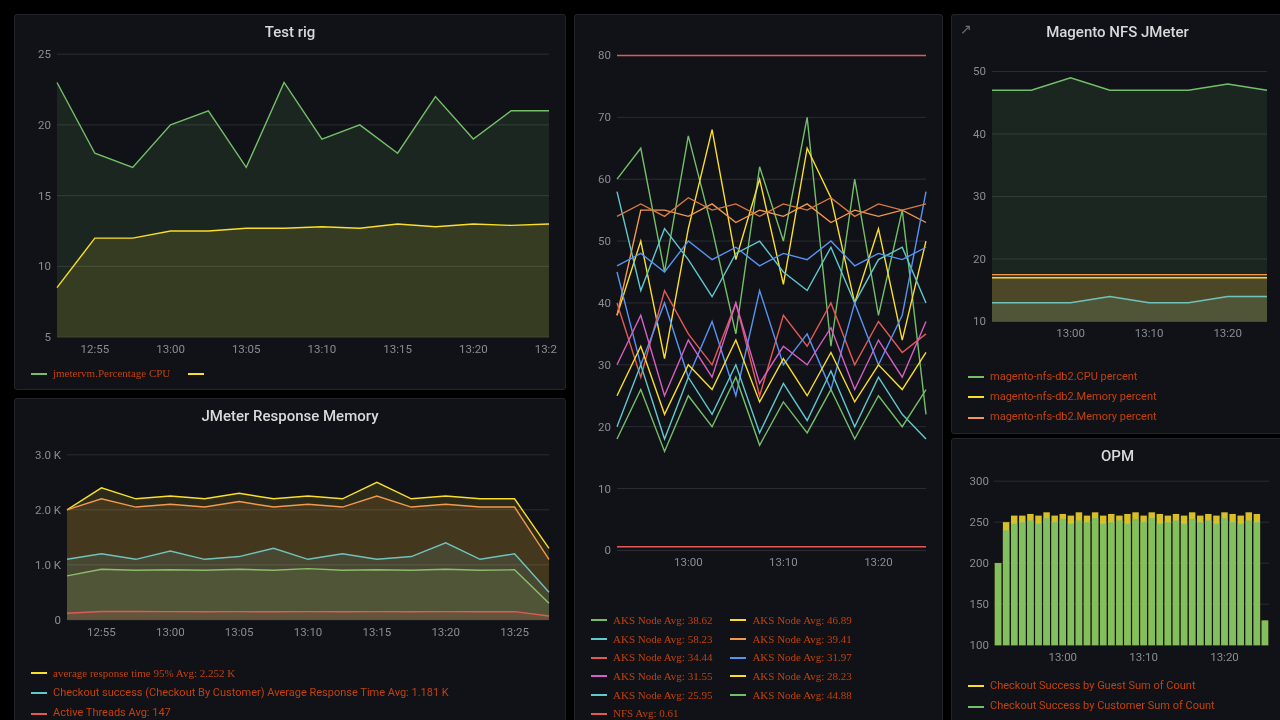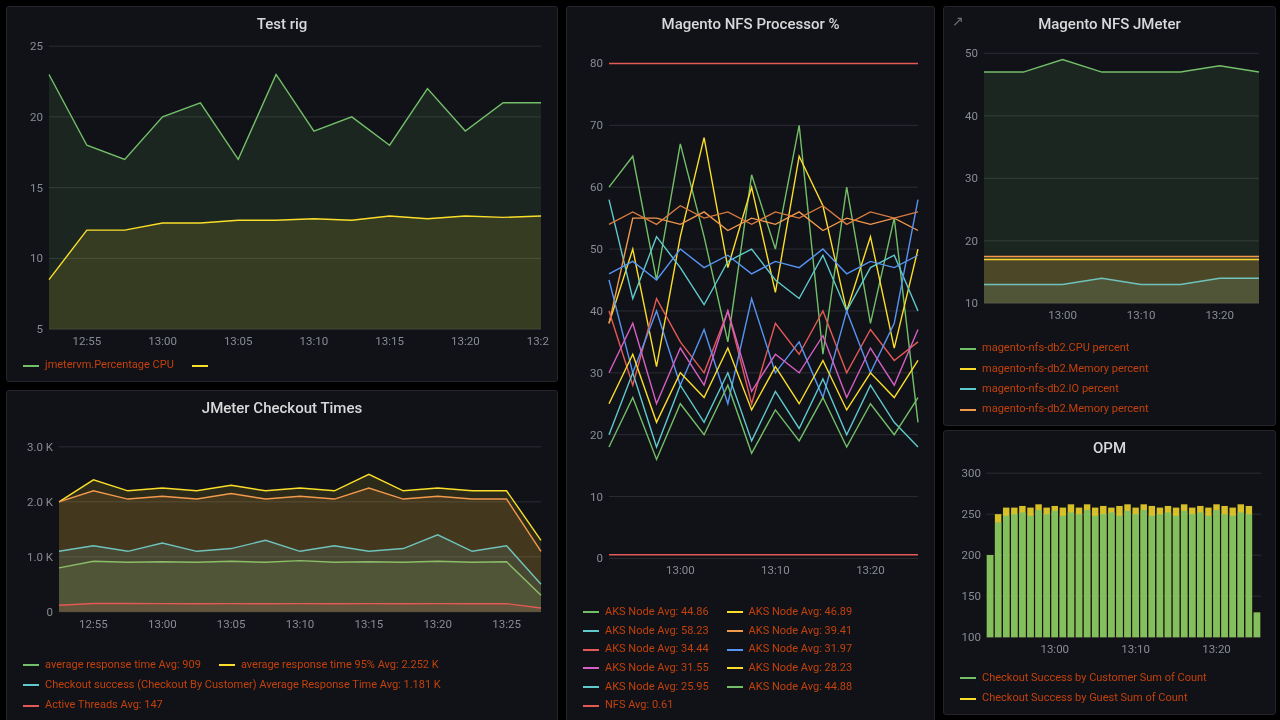--- a/index.html
+++ b/index.html
@@ -1,24 +1,24 @@
 <!DOCTYPE html>
 <html><head>
 <meta charset="utf-8">
 <style>
   * { box-sizing: border-box; margin: 0; padding: 0; }
   html, body { width: 1280px; height: 720px; background: #000; font-family: -apple-system, BlinkMacSystemFont, "Segoe UI", Roboto, sans-serif; color: #ccccdc; overflow: hidden; }
-  .dashboard { display: grid; grid-template-columns: 552px 369px 333px; grid-template-rows: 376px 332px; gap: 8px; padding: 6px; height: 600px; }
+  .dashboard { display: grid; grid-template-columns: 552px 369px 333px; grid-template-rows: 376px 332px; gap: 8px; padding: 14px; height: 600px; }
   .panel { background: #111217; border: 1px solid #23252b; border-radius: 3px; display: flex; flex-direction: column; position: relative; overflow: hidden; }
   .panel-title { text-align: center; font-size: 15px; font-weight: 500; color: #d8d9da; padding: 8px 0 6px; }
   .panel-body { flex: 1; position: relative; padding: 0 8px 6px 8px; display: flex; flex-direction: column; }
   .plot-area { flex: 1; position: relative; }
   .plot-area svg { position: absolute; top: 0; left: 0; width: 100%; height: 100%; }
   .legend { font-size: 11px; line-height: 1.7; padding: 4px 4px 0 8px; color: #c2410c; }
-  .legend-row { display: flex; flex-wrap: wrap; gap: 0 18px; }
+  .legend-row { display: flex; flex-wrap: wrap; gap: 0 18px; font-family: Liberation Serif, serif; }
   .legend-item { display: inline-flex; align-items: center; gap: 6px; white-space: nowrap; }
   .legend-dash { display: inline-block; width: 16px; height: 0; border-top: 2px solid currentColor; }
   .axis-label { font-size: 11.5px; fill: #888c94; }
   .grid-line { stroke: #2b2d34; stroke-width: 1; }
   .ext-icon { position: absolute; top: 6px; left: 8px; color: #6c6e74; font-size: 14px; }
   
   #p-testrig { grid-column: 1; grid-row: 1; }
   #p-jmeter  { grid-column: 1; grid-row: 2; }
   #p-proc    { grid-column: 2; grid-row: 1 / span 2; }
   #p-mysql   { grid-column: 3; grid-row: 1; height: 420px; }
@@ -65,21 +65,21 @@
             </span>
             <span class="legend-item">
               <span class="legend-dash" style="color:#fade2a"></span>
             </span>
           </div>
         </div>
     </div>
   </div>
 
   <div class="panel" id="p-jmeter">
-    <div class="panel-title">JMeter Checkout Times</div>
+    <div class="panel-title">JMeter Response Memory</div>
     <div class="panel-body">
       <div class="plot-area" id="plot-jmeter">
           <svg viewBox="0 0 534 193">
             <line x1="44" x2="526" y1="171" y2="171" class="grid-line"></line>
             <text x="38" y="175" text-anchor="end" class="axis-label">0</text>
             <line x1="44" x2="526" y1="116.00000000000001" y2="116.00000000000001" class="grid-line"></line>
             <text x="38" y="120.00000000000001" text-anchor="end" class="axis-label">1.0 K</text>
             <line x1="44" x2="526" y1="61.00000000000001" y2="61.00000000000001" class="grid-line"></line>
             <text x="38" y="65" text-anchor="end" class="axis-label">2.0 K</text>
             <line x1="44" x2="526" y1="6" y2="6" class="grid-line"></line>
@@ -98,39 +98,34 @@
             <path d="M 44,171 L 44,110.5 L 78.42857142857143,105 L 112.85714285714286,110.5 L 147.28571428571428,102.24999999999999 L 181.71428571428572,110.5 L 216.14285714285714,107.75 L 250.57142857142858,99.5 L 285,110.5 L 319.42857142857144,105 L 353.85714285714283,110.5 L 388.2857142857143,107.75 L 422.7142857142857,94 L 457.14285714285717,110.5 L 491.57142857142856,105 L 526,143.5 L 526,171 Z" fill="#5fc9cc" fill-opacity="0.12"></path>
             <polyline points="44,110.5 78.42857142857143,105 112.85714285714286,110.5 147.28571428571428,102.24999999999999 181.71428571428572,110.5 216.14285714285714,107.75 250.57142857142858,99.5 285,110.5 319.42857142857144,105 353.85714285714283,110.5 388.2857142857143,107.75 422.7142857142857,94 457.14285714285717,110.5 491.57142857142856,105 526,143.5" fill="none" stroke="#5fc9cc" stroke-width="1.4"></polyline>
             <path d="M 44,171 L 44,61.00000000000001 L 78.42857142857143,50.00000000000001 L 112.85714285714286,58.25 L 147.28571428571428,55.50000000000001 L 181.71428571428572,58.25 L 216.14285714285714,52.75 L 250.57142857142858,58.25 L 285,55.50000000000001 L 319.42857142857144,58.25 L 353.85714285714283,47.25 L 388.2857142857143,58.25 L 422.7142857142857,55.50000000000001 L 457.14285714285717,58.25 L 491.57142857142856,58.25 L 526,110.5 L 526,171 Z" fill="#f2994d" fill-opacity="0.12"></path>
             <polyline points="44,61.00000000000001 78.42857142857143,50.00000000000001 112.85714285714286,58.25 147.28571428571428,55.50000000000001 181.71428571428572,58.25 216.14285714285714,52.75 250.57142857142858,58.25 285,55.50000000000001 319.42857142857144,58.25 353.85714285714283,47.25 388.2857142857143,58.25 422.7142857142857,55.50000000000001 457.14285714285717,58.25 491.57142857142856,58.25 526,110.5" fill="none" stroke="#f2994d" stroke-width="1.4"></polyline>
             <path d="M 44,171 L 44,164.4 L 78.42857142857143,162.75 L 112.85714285714286,162.75 L 147.28571428571428,162.85999999999999 L 181.71428571428572,162.915 L 216.14285714285714,162.85999999999999 L 250.57142857142858,162.915 L 285,162.85999999999999 L 319.42857142857144,162.915 L 353.85714285714283,162.85999999999999 L 388.2857142857143,162.915 L 422.7142857142857,162.85999999999999 L 457.14285714285717,162.915 L 491.57142857142856,162.85999999999999 L 526,167.15 L 526,171 Z" fill="#e35956" fill-opacity="0.12"></path>
             <polyline points="44,164.4 78.42857142857143,162.75 112.85714285714286,162.75 147.28571428571428,162.85999999999999 181.71428571428572,162.915 216.14285714285714,162.85999999999999 250.57142857142858,162.915 285,162.85999999999999 319.42857142857144,162.915 353.85714285714283,162.85999999999999 388.2857142857143,162.915 422.7142857142857,162.85999999999999 457.14285714285717,162.915 491.57142857142856,162.85999999999999 526,167.15" fill="none" stroke="#e35956" stroke-width="1.4"></polyline>
           </svg>
         </div>
       <div class="legend" id="leg-jmeter"><div class="legend-row">
             <span class="legend-item">
-              <span class="legend-dash" style="color:#73bf69"></span>
-              <span>average response time  Avg: 909</span>
-            </span>
-            <span class="legend-item">
               <span class="legend-dash" style="color:#fade2a"></span>
               <span>average response time 95%  Avg: 2.252 K</span>
             </span>
           </div><div class="legend-item">
             <span class="legend-dash" style="color:#5fc9cc"></span>
             <span>Checkout success (Checkout By Customer) Average Response Time  Avg: 1.181 K</span>
           </div><div class="legend-item">
             <span class="legend-dash" style="color:#e35956"></span>
             <span>Active Threads  Avg: 147</span>
           </div></div>
     </div>
   </div>
 
   <div class="panel" id="p-proc">
-    <div class="panel-title">Magento NFS Processor %</div>
     <div class="panel-body">
       <div class="plot-area" id="plot-proc">
           <svg viewBox="0 0 351 523">
             <line x1="34" x2="343" y1="501" y2="501" class="grid-line"></line>
             <text x="28" y="505" text-anchor="end" class="axis-label">0</text>
             <line x1="34" x2="343" y1="439.125" y2="439.125" class="grid-line"></line>
             <text x="28" y="443.125" text-anchor="end" class="axis-label">10</text>
             <line x1="34" x2="343" y1="377.25" y2="377.25" class="grid-line"></line>
             <text x="28" y="381.25" text-anchor="end" class="axis-label">20</text>
             <line x1="34" x2="343" y1="315.375" y2="315.375" class="grid-line"></line>
@@ -161,21 +156,21 @@
             <polyline points="34,389.625 57.769230769230774,340.125 81.53846153846155,402 105.3076923076923,346.3125 129.0769230769231,377.25 152.84615384615384,327.75 176.6153846153846,395.8125 200.3846153846154,352.5 224.15384615384616,383.4375 247.92307692307693,340.125 271.6923076923077,389.625 295.46153846153845,346.3125 319.2307692307692,377.25 343,340.125" fill="none" stroke="#73bf69" stroke-width="1.4"></polyline>
             <polyline points="34,216.37500000000003 57.769230769230774,204 81.53846153846155,222.5625 105.3076923076923,191.625 129.0769230769231,210.1875 152.84615384615384,197.81249999999997 176.6153846153846,216.37500000000003 200.3846153846154,204 224.15384615384616,210.1875 247.92307692307693,191.625 271.6923076923077,216.37500000000003 295.46153846153845,204 319.2307692307692,210.1875 343,197.81249999999997" fill="none" stroke="#5794f2" stroke-width="1.4"></polyline>
             <polyline points="34,166.87499999999997 57.769230769230774,154.50000000000003 81.53846153846155,166.87499999999997 105.3076923076923,148.3125 129.0769230769231,160.6875 152.84615384615384,154.50000000000003 176.6153846153846,166.87499999999997 200.3846153846154,154.50000000000003 224.15384615384616,160.6875 247.92307692307693,148.3125 271.6923076923077,166.87499999999997 295.46153846153845,154.50000000000003 319.2307692307692,160.6875 343,154.50000000000003" fill="none" stroke="#d97b3f" stroke-width="1.4"></polyline>
             <polyline points="34,497.2875 57.769230769230774,497.2875 81.53846153846155,497.2875 105.3076923076923,497.2875 129.0769230769231,497.2875 152.84615384615384,497.2875 176.6153846153846,497.2875 200.3846153846154,497.2875 224.15384615384616,497.2875 247.92307692307693,497.2875 271.6923076923077,497.2875 295.46153846153845,497.2875 319.2307692307692,497.2875 343,497.2875" fill="none" stroke="#e35956" stroke-width="1.4"></polyline>
           </svg>
         </div>
       <div class="legend" id="leg-proc">
           <div class="legend-row">
             <span class="legend-item">
               <span class="legend-dash" style="color:#73bf69"></span>
-              <span>AKS Node  Avg: 44.86</span>
+              <span>AKS Node  Avg: 38.62</span>
             </span>
             <span class="legend-item">
               <span class="legend-dash" style="color:#fade2a"></span>
               <span>AKS Node  Avg: 46.89</span>
             </span>
           </div>
           <div class="legend-row">
             <span class="legend-item">
               <span class="legend-dash" style="color:#5fc9cc"></span>
               <span>AKS Node  Avg: 58.23</span>
@@ -253,23 +248,20 @@
             <path d="M 32,256 L 32,209.125 L 71.28571428571428,209.125 L 110.57142857142857,209.125 L 149.85714285714286,209.125 L 189.14285714285714,209.125 L 228.42857142857142,209.125 L 267.7142857142857,209.125 L 307,209.125 L 307,256 Z" fill="#f2994d" fill-opacity="0.12"></path>
             <polyline points="32,209.125 71.28571428571428,209.125 110.57142857142857,209.125 149.85714285714286,209.125 189.14285714285714,209.125 228.42857142857142,209.125 267.7142857142857,209.125 307,209.125" fill="none" stroke="#f2994d" stroke-width="1.4"></polyline>
           </svg>
         </div>
       <div class="legend" id="leg-mysql"><div class="legend-item">
             <span class="legend-dash" style="color:#73bf69"></span>
             <span>magento-nfs-db2.CPU percent</span>
           </div><div class="legend-item">
             <span class="legend-dash" style="color:#fade2a"></span>
             <span>magento-nfs-db2.Memory percent</span>
-          </div><div class="legend-item">
-            <span class="legend-dash" style="color:#5fc9cc"></span>
-            <span>magento-nfs-db2.IO percent</span>
           </div><div class="legend-item">
             <span class="legend-dash" style="color:#f2994d"></span>
             <span>magento-nfs-db2.Memory percent</span>
           </div></div>
     </div>
   </div>
 
   <div class="panel" id="p-opm">
     <div class="panel-title">OPM</div>
     <div class="panel-body">
@@ -352,22 +344,22 @@
             <rect x="277.45588235294116" y="48.64" width="6.470588235294118" height="121.36" fill="#73bf69" fill-opacity="0.85"></rect>
             <rect x="285.54411764705884" y="37.15999999999999" width="6.470588235294118" height="132.84" fill="#fade2a" fill-opacity="0.85"></rect>
             <rect x="285.54411764705884" y="45.36" width="6.470588235294118" height="124.64" fill="#73bf69" fill-opacity="0.85"></rect>
             <rect x="293.63235294117646" y="38.79999999999999" width="6.470588235294118" height="131.20000000000002" fill="#fade2a" fill-opacity="0.85"></rect>
             <rect x="293.63235294117646" y="47" width="6.470588235294118" height="123" fill="#73bf69" fill-opacity="0.85"></rect>
             <rect x="301.7205882352941" y="145.4" width="6.470588235294118" height="24.599999999999994" fill="#fade2a" fill-opacity="0.85"></rect>
             <rect x="301.7205882352941" y="145.4" width="6.470588235294118" height="24.599999999999994" fill="#73bf69" fill-opacity="0.85"></rect>
           </svg>
         </div>
       <div class="legend" id="leg-opm"><div class="legend-item">
+            <span class="legend-dash" style="color:#fade2a"></span>
+            <span>Checkout Success by Guest Sum of Count</span>
+          </div><div class="legend-item">
             <span class="legend-dash" style="color:#73bf69"></span>
             <span>Checkout Success by Customer Sum of Count</span>
-          </div><div class="legend-item">
-            <span class="legend-dash" style="color:#fade2a"></span>
-            <span>Checkout Success by Guest Sum of Count</span>
           </div></div>
     </div>
   </div>
 
 </div>
 
 </body></html>

